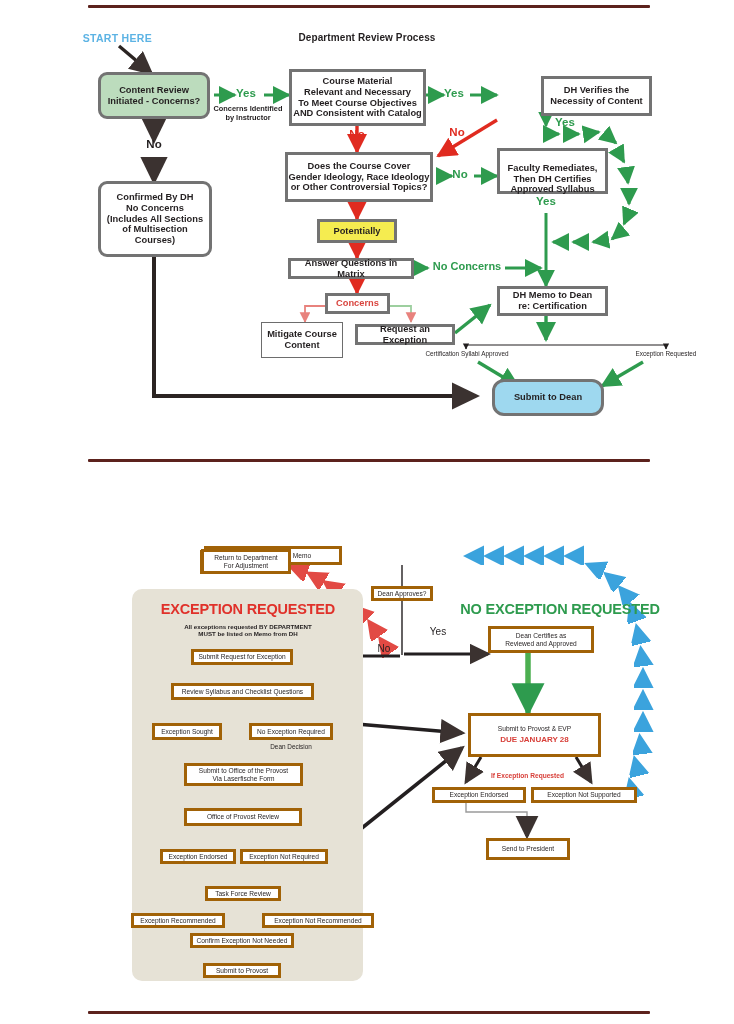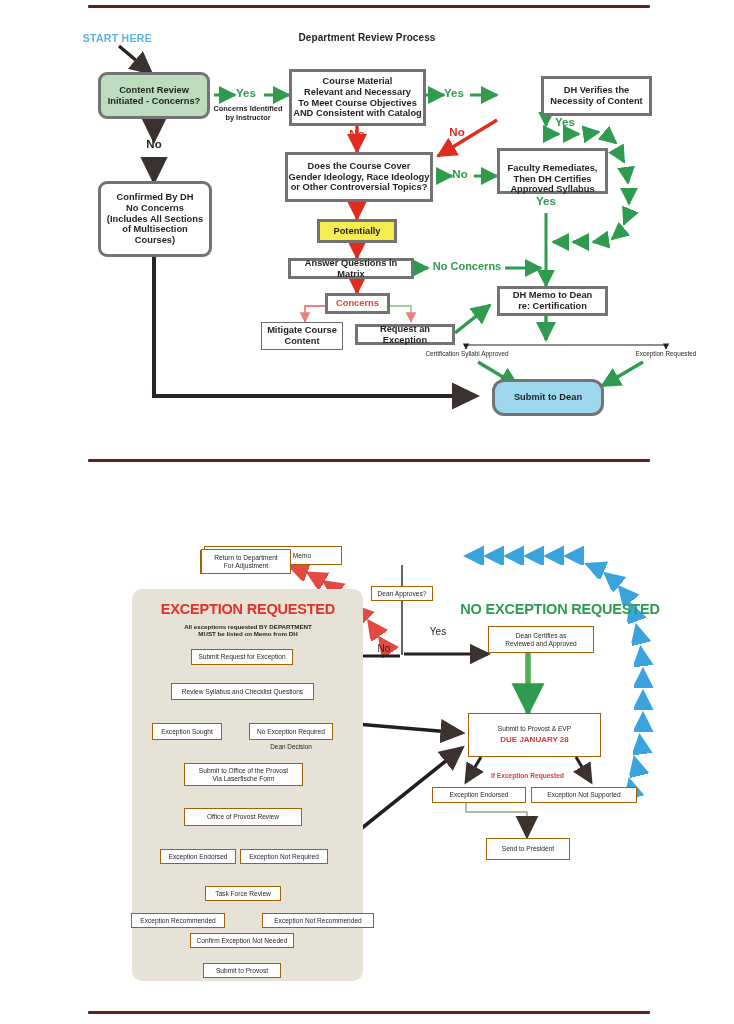--- a/index.html
+++ b/index.html
@@ -26,21 +26,21 @@
 
   
   .node{
     position:absolute;box-sizing:border-box;
     display:flex;align-items:center;justify-content:center;
     text-align:center;background:#ffffff;
     border:1px solid #7c7c7c;
     color:#231f20;line-height:1.18;
   }
   .node.d1{font-size:9.3px;font-weight:bold;border:3px solid #737373;}
-  .node.d2{font-size:6.6px;border:1px solid #a16207;text-align:center;}
+  .node.d2{font-size:6.6px;border:3px solid #a16207;text-align:center;}
 
   .rounded{border-radius:9px;}
   .green-fill{background:#bcdcbd;border:1px solid #a9cfaa;}
   .blue-fill{background:#9ed8ef;border:none;border-radius:12px;font-size:10px;font-weight:normal;}
   .yellow-fill{background:#f5ec50;border:none;font-size:11px;font-weight:bold;}
   .pinkline{border:1px solid #e8a9a5;color:#d9453f;font-size:11px;font-weight:bold;background:#fff;}
 
   
   .lbl{position:absolute;text-align:center;line-height:1.2;}
   .lbl.start{color:#5cb3e4;font-weight:bold;font-size:10.5px;letter-spacing:.3px;}
@@ -308,21 +308,21 @@
   <div class="node d1" style="left:288px;top:258px;width:126px;height:21px;">
     <span>Answer Questions in Matrix</span>
   </div>
 
   <div class="lbl green" style="left:424px;top:260px;width:86px;font-size:11px;">No Concerns</div>
 
   <div class="node d1 pinkline" style="left:325px;top:293px;width:65px;height:21px;">
     <span>Concerns</span>
   </div>
 
-  <div class="node d1" style="left:261px;top:322px;width:82px;height:28px;border:1px solid #6d6d6d;">
+  <div class="node d1" style="left:261px;top:322px;width:82px;height:36px;border:1px solid #6d6d6d;">
     <span style="white-space:pre-line;">Mitigate Course
 Content</span>
   </div>
 
   <div class="node d1" style="left:355px;top:324px;width:100px;height:21px;">
     <span>Request an Exception</span>
   </div>
 
   <div class="node d1" style="left:497px;top:286px;width:111px;height:30px;">
     <span style="white-space:pre-line;">DH Memo to Dean

